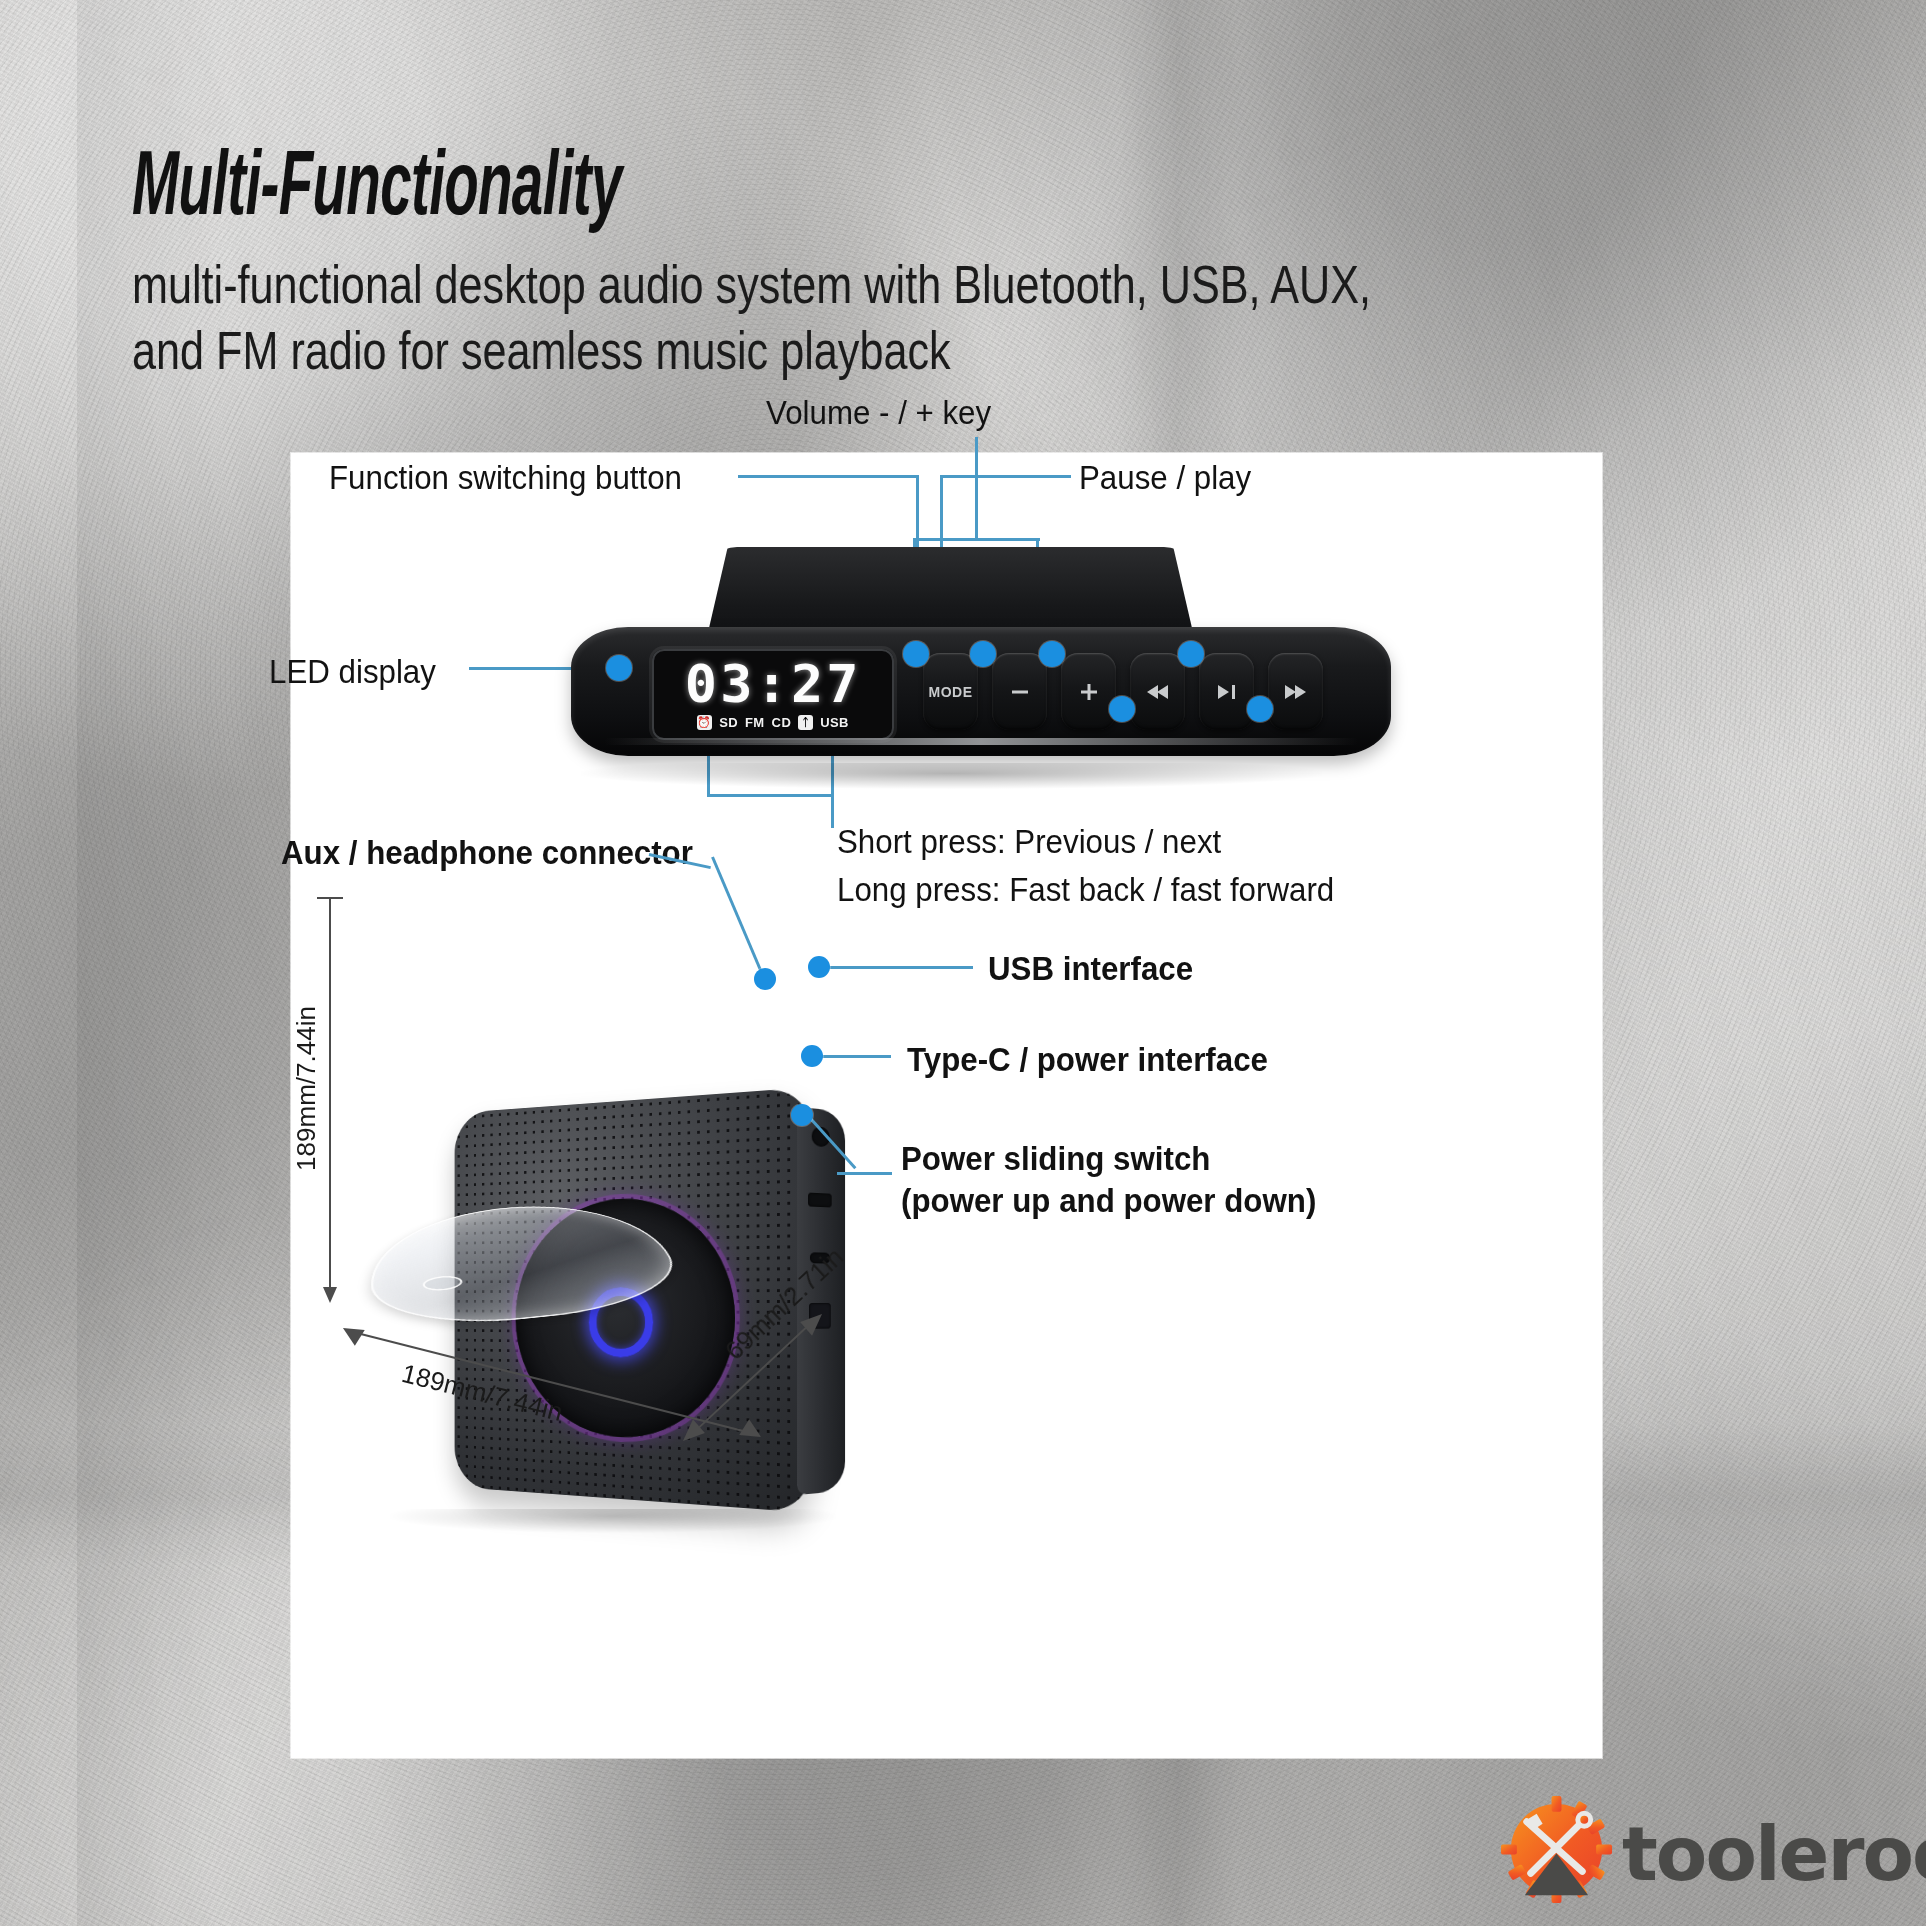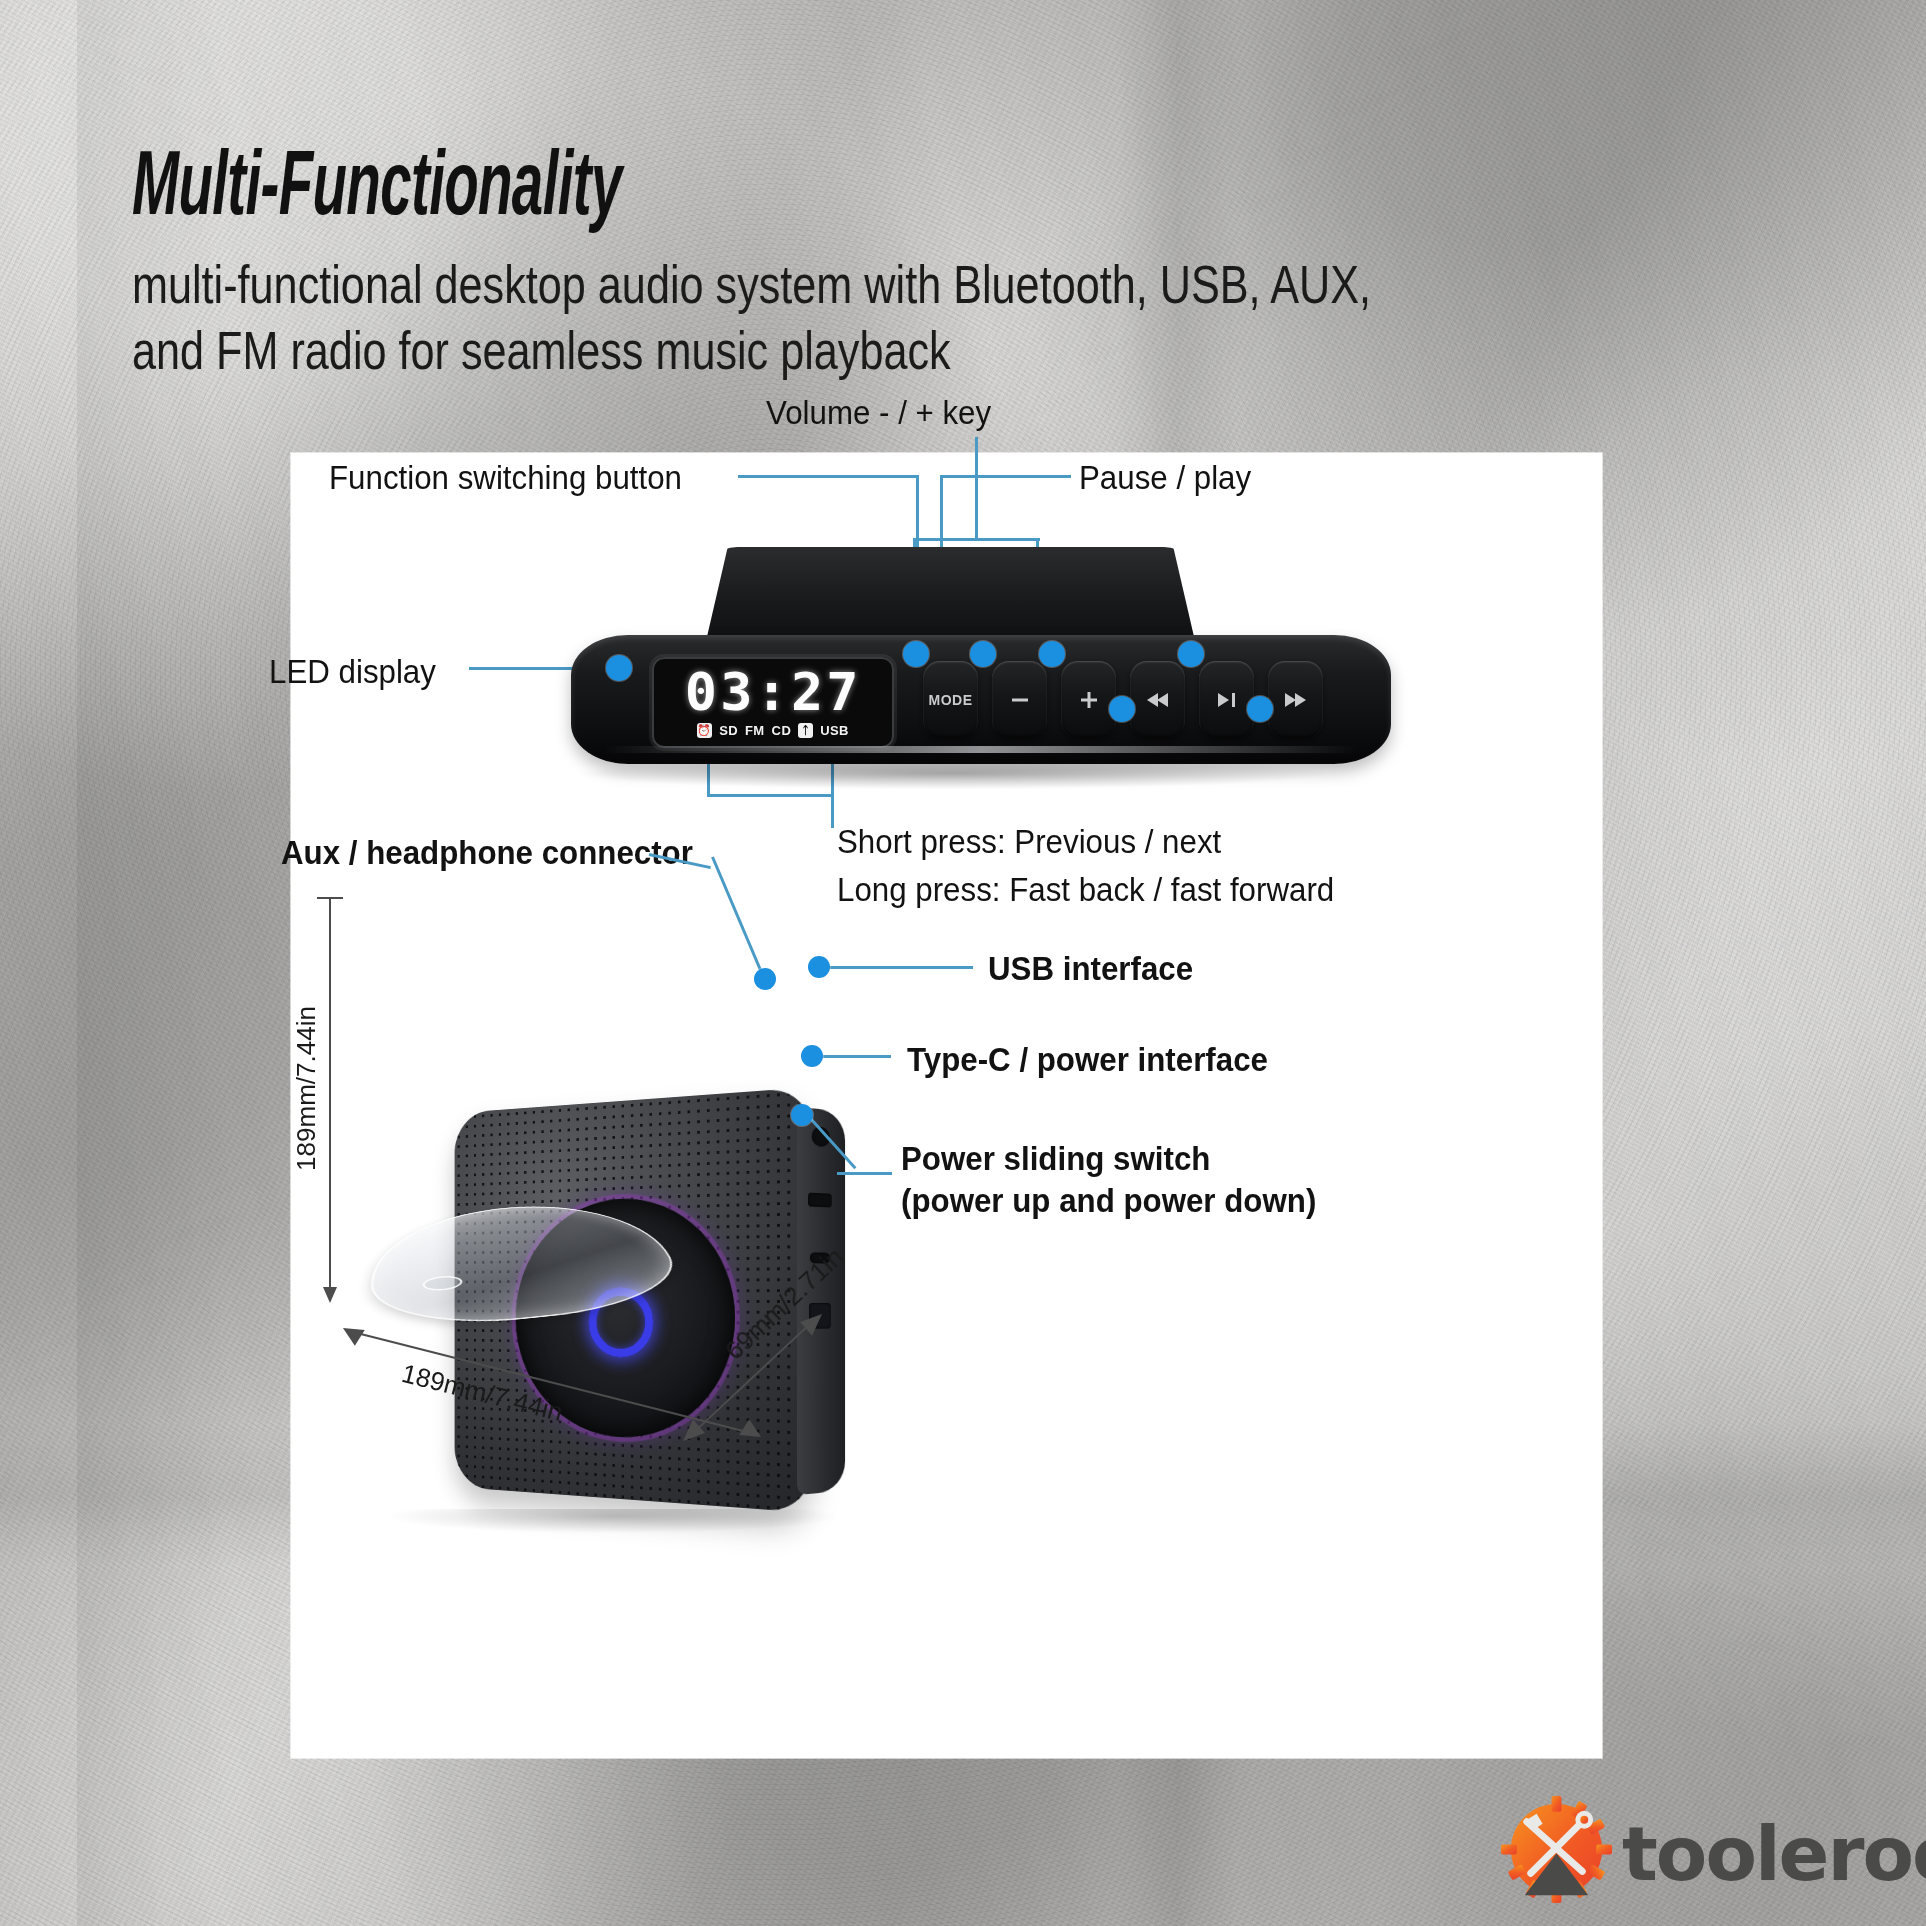--- a/index.html
+++ b/index.html
@@ -86,21 +86,21 @@
     background:linear-gradient(180deg,#2b2c2e 0%,#17181a 55%,#0d0e10 100%);
     border-radius:34px 34px 6px 6px;
     clip-path:polygon(5% 0, 95% 0, 100% 100%, 0 100%);
   }
   #tv-rim {
     position:absolute; left:129px; top:89px; width:562px; height:30px;
     background:linear-gradient(180deg,#f2f2f2 0%,#b7b9bb 40%,#6e7072 80%,#303133 100%);
     border-radius:16px;
   }
   #tv-body {
-    position:absolute; left:30px; top:88px; width:820px; height:129px;
+    position:absolute; left:30px; top:80px; width:820px; height:129px;
     background:linear-gradient(180deg,#2a2b2d 0%,#191a1c 30%,#0e0f11 70%,#050506 100%);
     border-radius:57px / 40px;
     box-shadow:inset 0 3px 6px rgba(255,255,255,.12), 0 8px 16px rgba(0,0,0,.25);
   }
   #tv-body::after{
     content:""; position:absolute; left:4%; right:4%; bottom:11px; height:7px;
     background:linear-gradient(90deg,rgba(90,92,95,0),rgba(170,172,175,.85),rgba(90,92,95,0));
     border-radius:4px;
   }
   #tv-shadow{

